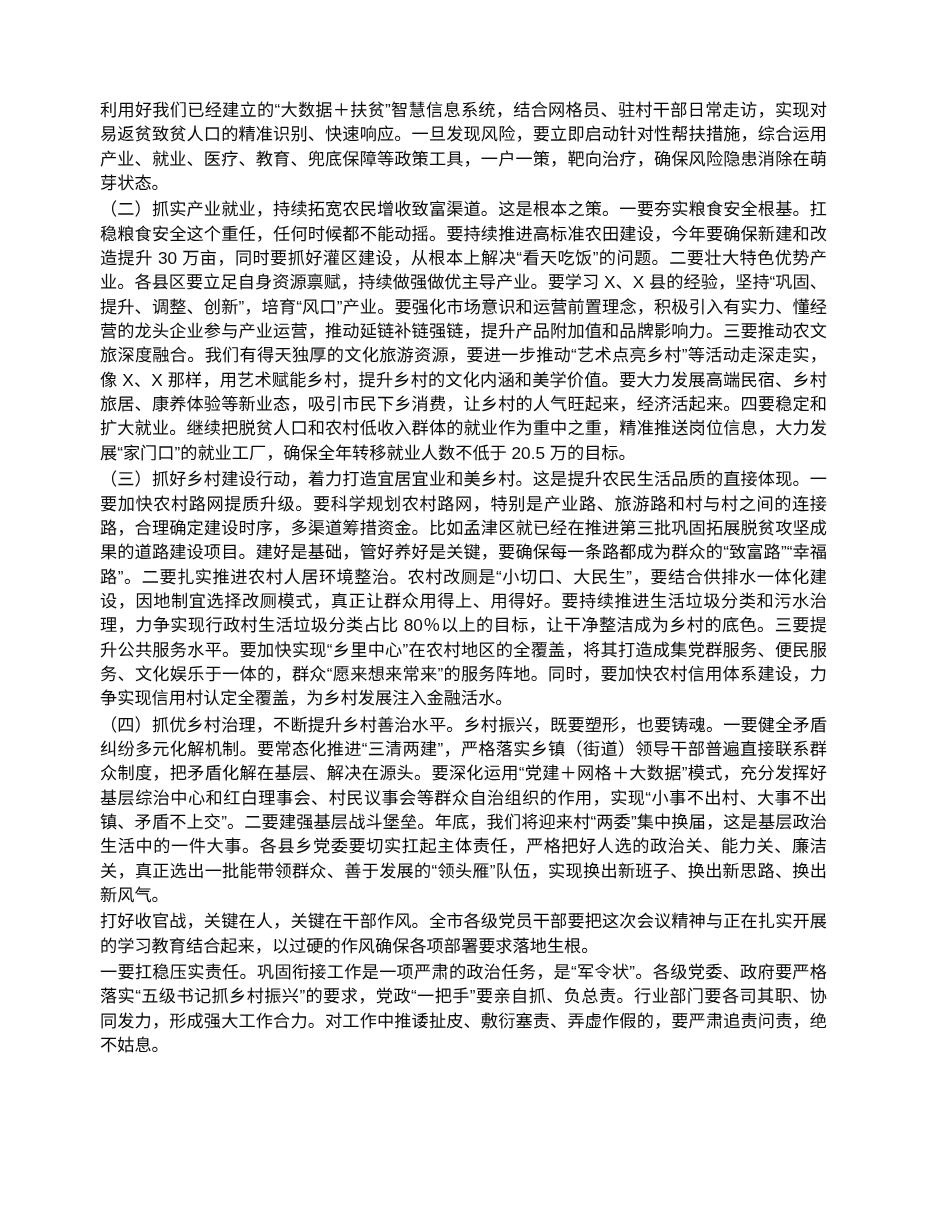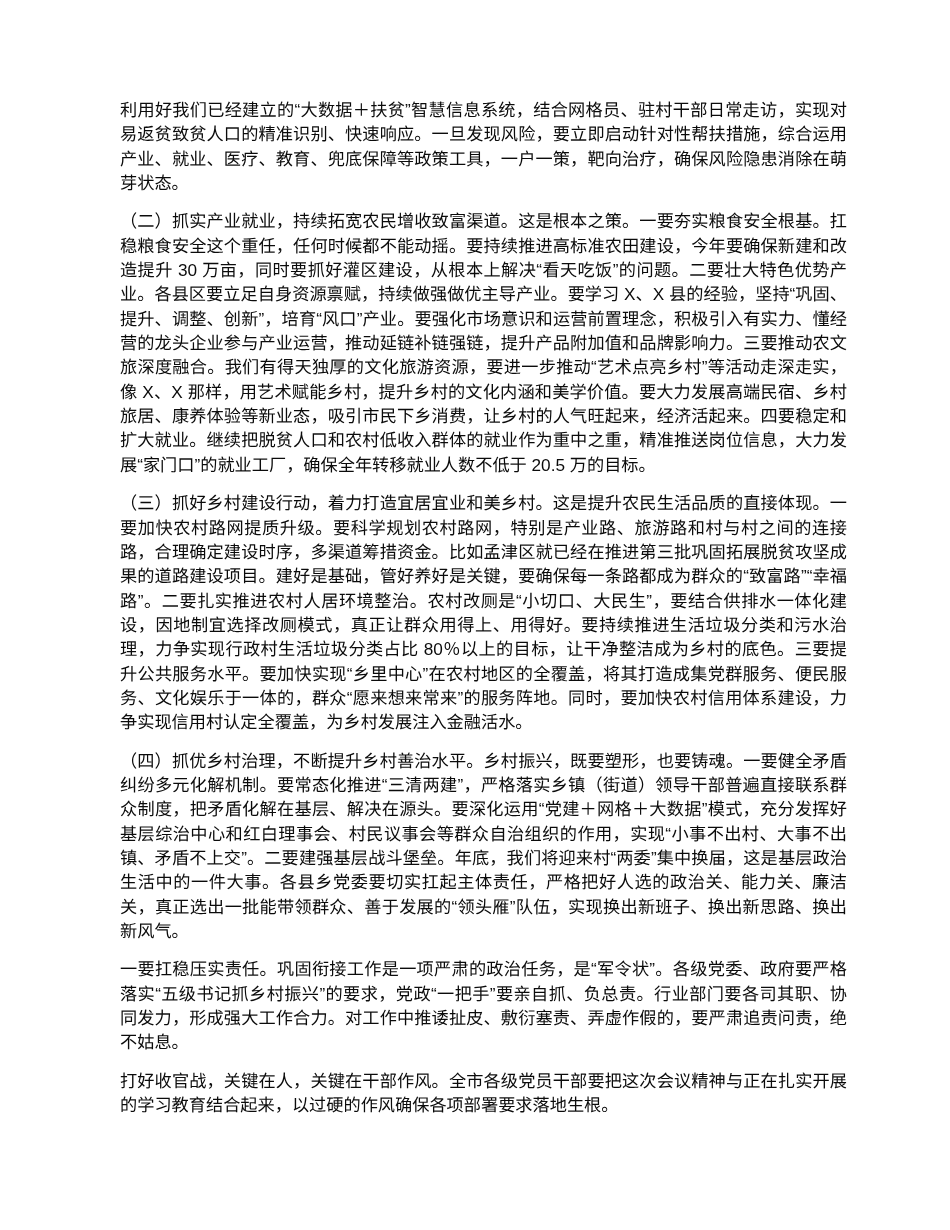--- a/index.html
+++ b/index.html
@@ -18,36 +18,36 @@
   }
   .page {
     position: relative;
     width: 950px;
     height: 1230px;
     background: #ffffff;
     box-sizing: border-box;
   }
   .content {
     position: absolute;
-    left: 120px;
+    left: 100px;
     top: 98px;
     width: 727px;
   }
   p.para {
     margin: 0 0 0 0;
     font-size: 17.2px;
     line-height: 24.35px;
     text-align: justify;
     text-justify: inter-ideograph;
     letter-spacing: 0px;
     word-break: break-all;
     color: #0b0b0b;
   }
   p.para + p.para {
-    margin-top: 14px;
+    margin-top: 2px;
   }
   p.indent {
     text-indent: 0;
   }
   p.heading {
     margin: 0;
     font-size: 17.2px;
     line-height: 24.35px;
     text-align: left;
     color: #0b0b0b;
@@ -68,18 +68,18 @@
 
     <p class="para">利用好我们已经建立的“大数据＋扶贫”智慧信息系统，结合网格员、驻村干部日常走访，实现对易返贫致贫人口的精准识别、快速响应。一旦发现风险，要立即启动针对性帮扶措施，综合运用产业、就业、医疗、教育、兜底保障等政策工具，一户一策，靶向治疗，确保风险隐患消除在萌芽状态。</p>
 
     <p class="para indent">（二）抓实产业就业，持续拓宽农民增收致富渠道。这是根本之策。一要夯实粮食安全根基。扛稳粮食安全这个重任，任何时候都不能动摇。要持续推进高标准农田建设，今年要确保新建和改造提升 30 万亩，同时要抓好灌区建设，从根本上解决“看天吃饭”的问题。二要壮大特色优势产业。各县区要立足自身资源禀赋，持续做强做优主导产业。要学习 X、X 县的经验，坚持“巩固、提升、调整、创新”，培育“风口”产业。要强化市场意识和运营前置理念，积极引入有实力、懂经营的龙头企业参与产业运营，推动延链补链强链，提升产品附加值和品牌影响力。三要推动农文旅深度融合。我们有得天独厚的文化旅游资源，要进一步推动“艺术点亮乡村”等活动走深走实，像 X、X 那样，用艺术赋能乡村，提升乡村的文化内涵和美学价值。要大力发展高端民宿、乡村旅居、康养体验等新业态，吸引市民下乡消费，让乡村的人气旺起来，经济活起来。四要稳定和扩大就业。继续把脱贫人口和农村低收入群体的就业作为重中之重，精准推送岗位信息，大力发展“家门口”的就业工厂，确保全年转移就业人数不低于 20.5 万的目标。</p>
 
     <p class="para indent">（三）抓好乡村建设行动，着力打造宜居宜业和美乡村。这是提升农民生活品质的直接体现。一要加快农村路网提质升级。要科学规划农村路网，特别是产业路、旅游路和村与村之间的连接路，合理确定建设时序，多渠道筹措资金。比如孟津区就已经在推进第三批巩固拓展脱贫攻坚成果的道路建设项目。建好是基础，管好养好是关键，要确保每一条路都成为群众的“致富路”“幸福路”。二要扎实推进农村人居环境整治。农村改厕是“小切口、大民生”，要结合供排水一体化建设，因地制宜选择改厕模式，真正让群众用得上、用得好。要持续推进生活垃圾分类和污水治理，力争实现行政村生活垃圾分类占比 80％以上的目标，让干净整洁成为乡村的底色。三要提升公共服务水平。要加快实现“乡里中心”在农村地区的全覆盖，将其打造成集党群服务、便民服务、文化娱乐于一体的，群众“愿来想来常来”的服务阵地。同时，要加快农村信用体系建设，力争实现信用村认定全覆盖，为乡村发展注入金融活水。</p>
 
     <p class="para indent">（四）抓优乡村治理，不断提升乡村善治水平。乡村振兴，既要塑形，也要铸魂。一要健全矛盾纠纷多元化解机制。要常态化推进“三清两建”，严格落实乡镇（街道）领导干部普遍直接联系群众制度，把矛盾化解在基层、解决在源头。要深化运用“党建＋网格＋大数据”模式，充分发挥好基层综治中心和红白理事会、村民议事会等群众自治组织的作用，实现“小事不出村、大事不出镇、矛盾不上交”。二要建强基层战斗堡垒。年底，我们将迎来村“两委”集中换届，这是基层政治生活中的一件大事。各县乡党委要切实扛起主体责任，严格把好人选的政治关、能力关、廉洁关，真正选出一批能带领群众、善于发展的“领头雁”队伍，实现换出新班子、换出新思路、换出新风气。</p>
 
 
+    <p class="para gap-after-heading">打好收官战，关键在人，关键在干部作风。全市各级党员干部要把这次会议精神与正在扎实开展的学习教育结合起来，以过硬的作风确保各项部署要求落地生根。</p>
+
     <p class="para">一要扛稳压实责任。巩固衔接工作是一项严肃的政治任务，是“军令状”。各级党委、政府要严格落实“五级书记抓乡村振兴”的要求，党政“一把手”要亲自抓、负总责。行业部门要各司其职、协同发力，形成强大工作合力。对工作中推诿扯皮、敷衍塞责、弄虚作假的，要严肃追责问责，绝不姑息。</p>
-
-    <p class="para gap-after-heading">打好收官战，关键在人，关键在干部作风。全市各级党员干部要把这次会议精神与正在扎实开展的学习教育结合起来，以过硬的作风确保各项部署要求落地生根。</p>
 
   </div>
 </div>
 
 </body></html>

